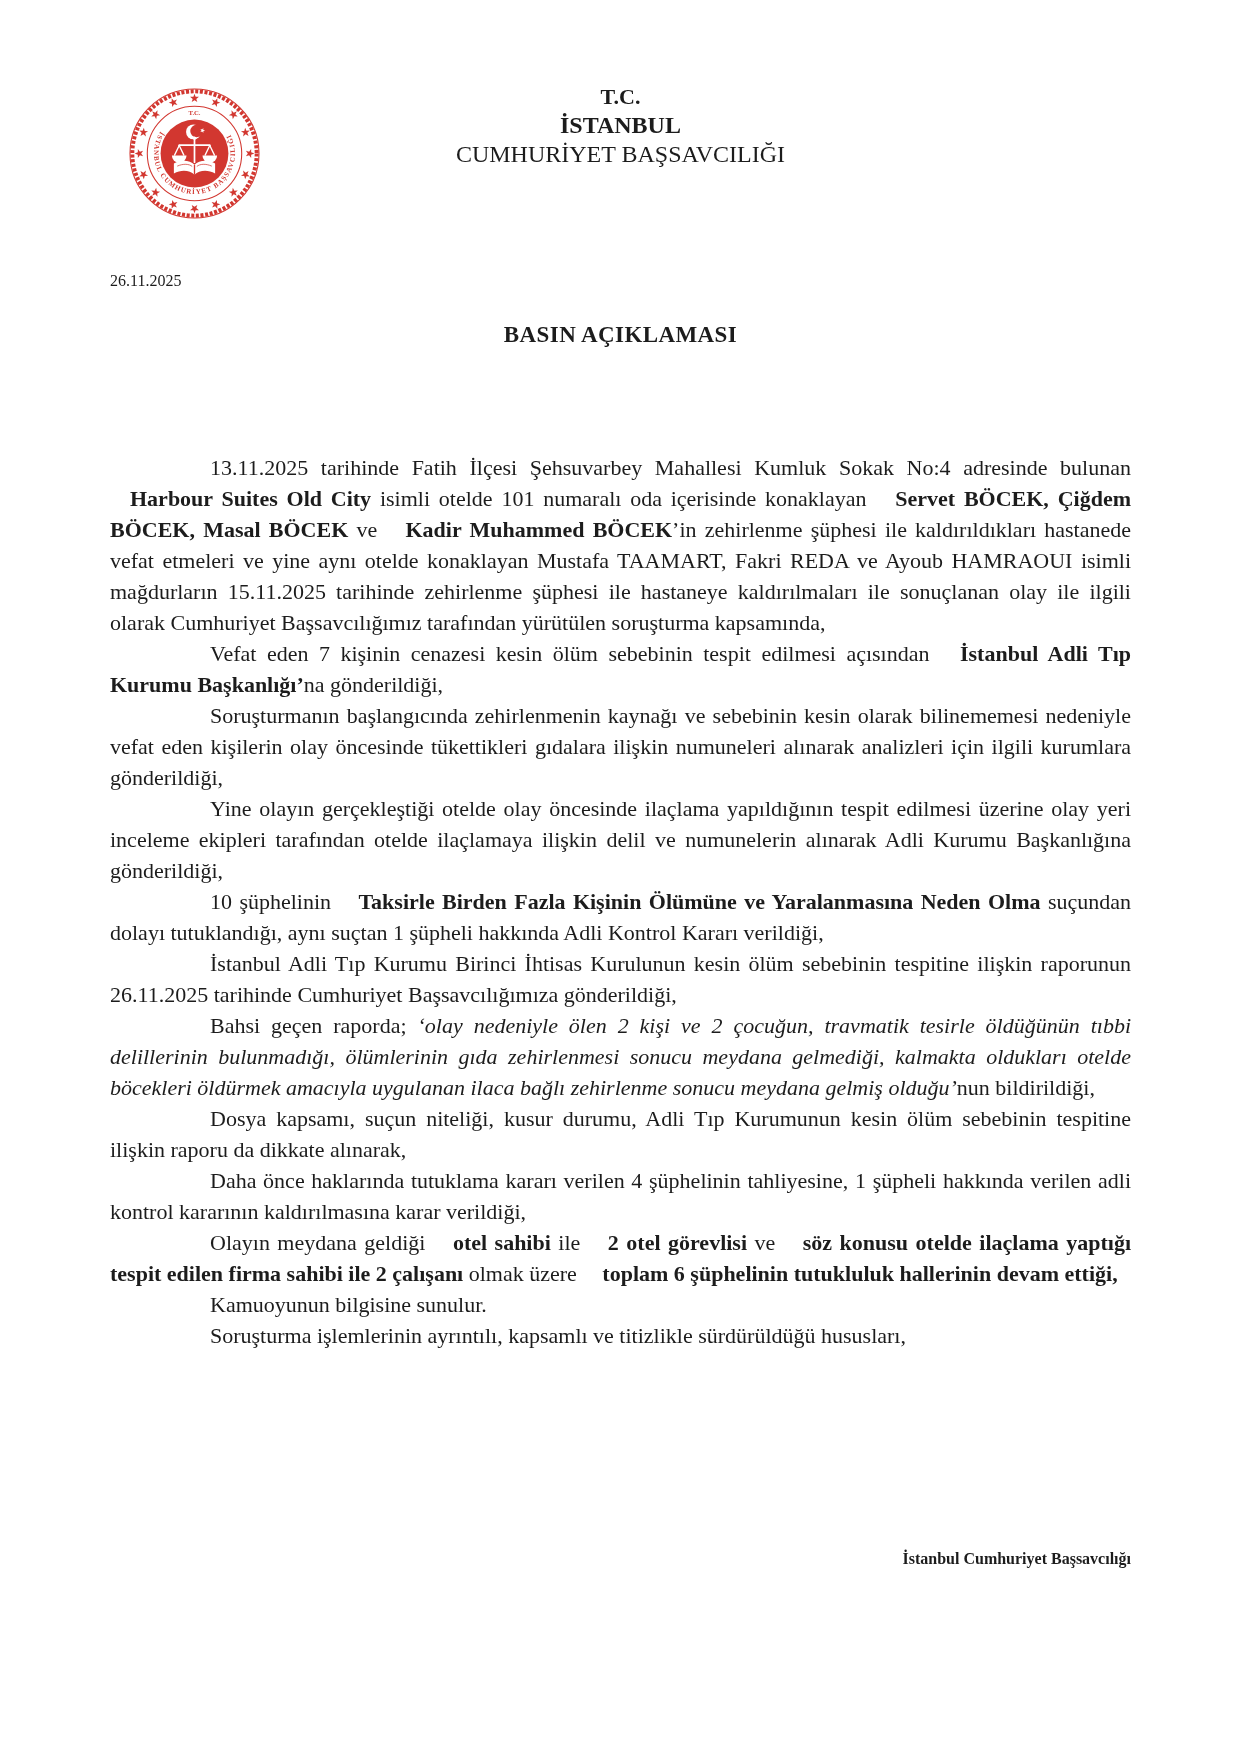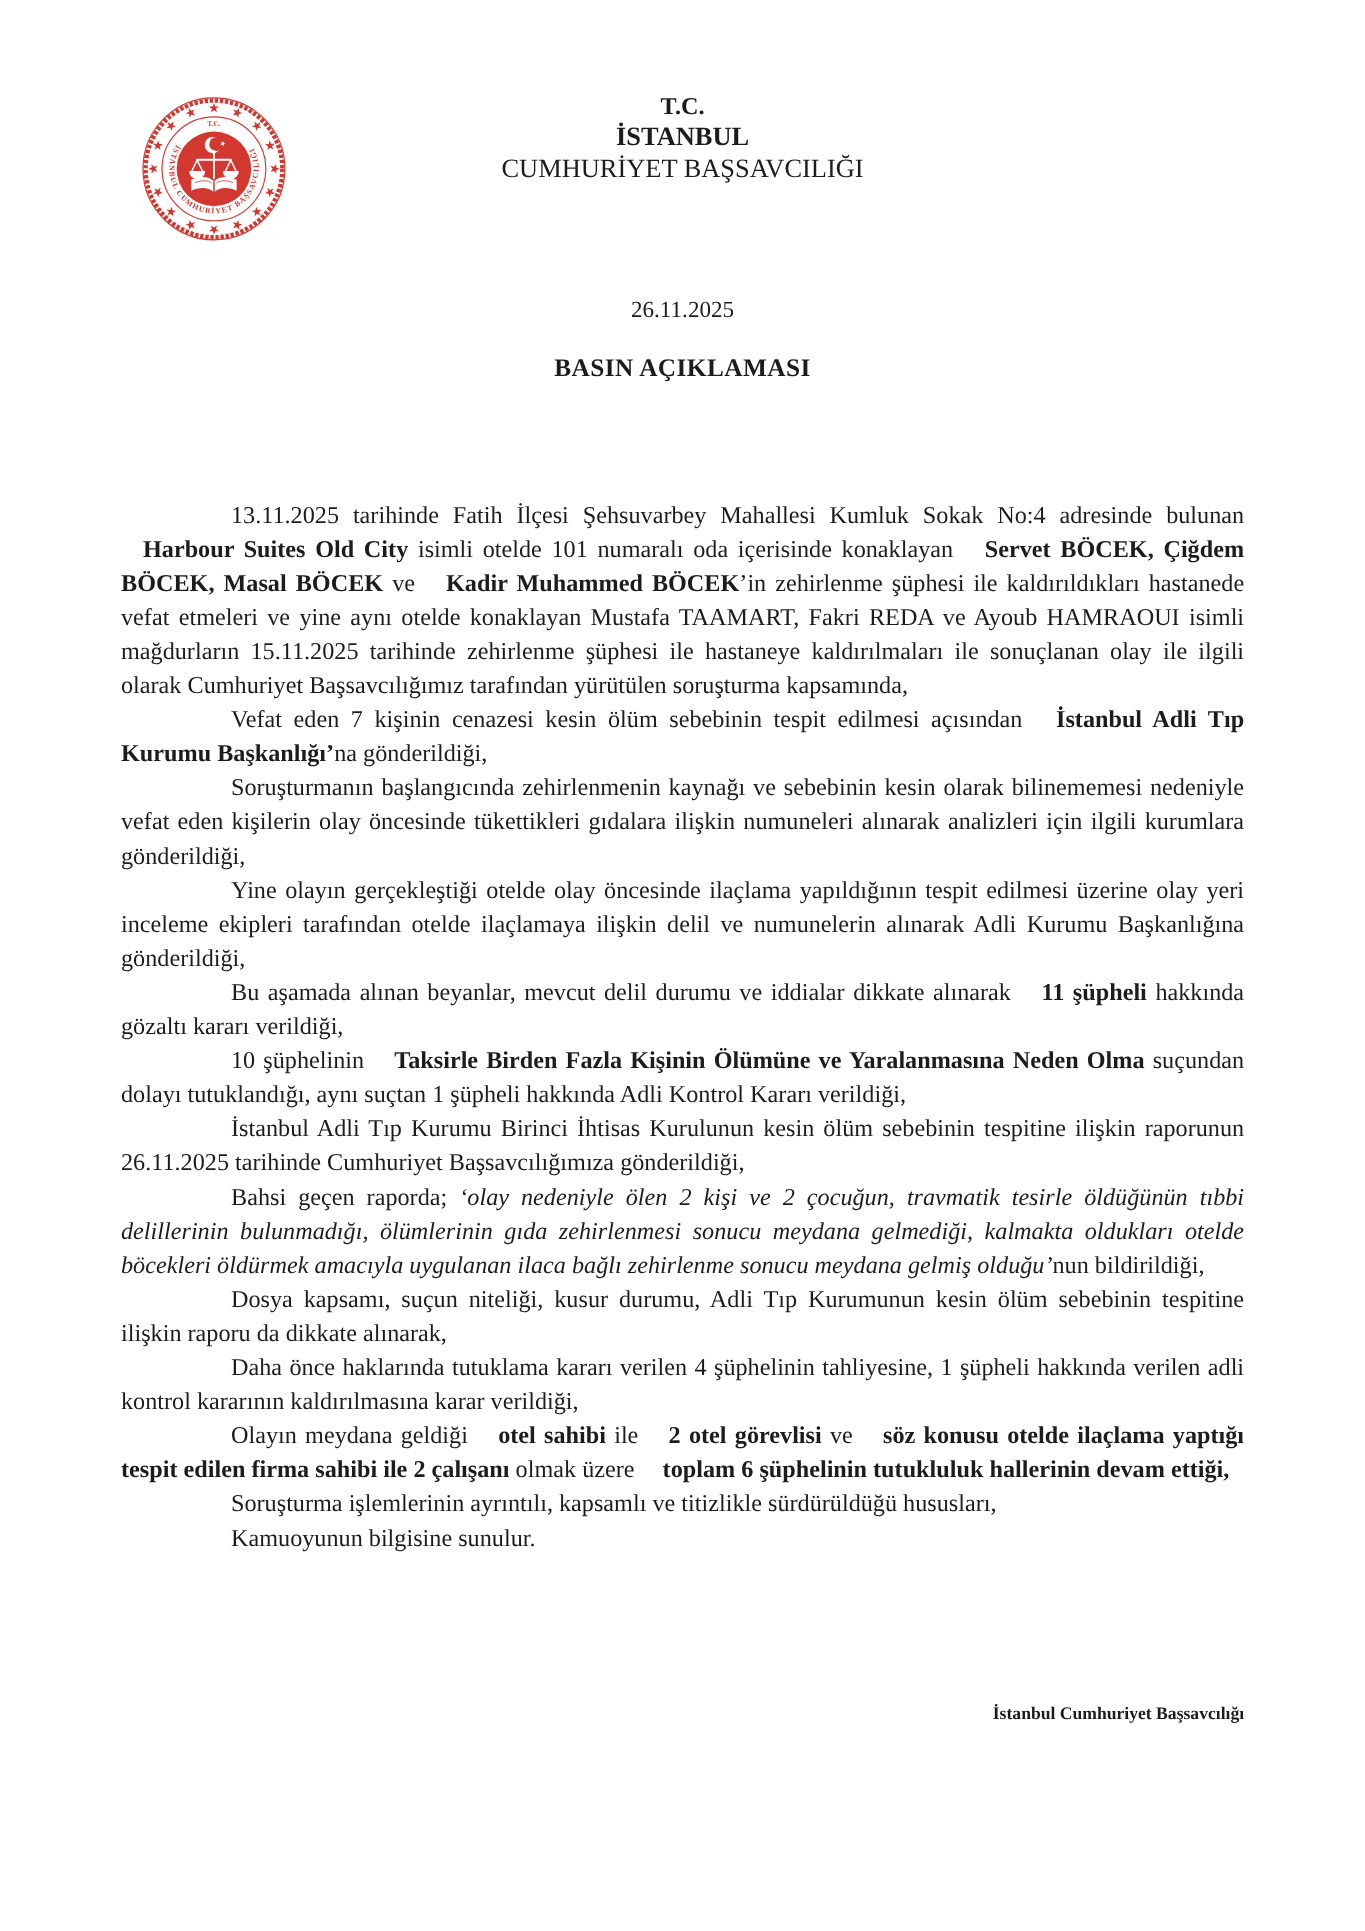--- a/index.html
+++ b/index.html
@@ -11,21 +11,21 @@
     color:#1c1c1c;
     overflow:hidden;
   }
   
   .seal{position:absolute;left:128px;top:87px;width:133px;height:133px;}
   .letterhead{position:absolute;left:110px;top:82px;width:1021px;text-align:center;}
   .lh1{font-size:22px;font-weight:bold;line-height:29px;}
   .lh2{font-size:24px;font-weight:bold;line-height:29px;}
   .lh3{font-size:24px;font-weight:normal;line-height:29px;}
   .lh4{font-size:22px;font-weight:normal;line-height:29px;}
-  .date{position:absolute;top:266px;left:110px;width:1021px;text-align:center;font-size:21px;line-height:30px;}
+  .date{position:absolute;top:266px;left:110px;width:1021px;text-align:left;font-size:16px;line-height:30px;}
   .title{position:absolute;top:320px;left:110px;width:1021px;text-align:center;font-size:23px;font-weight:bold;letter-spacing:0.4px;line-height:30px;}
   
   .doc-body{
     position:absolute;top:452px;left:110px;width:1021px;
     font-size:22px;line-height:31px;text-align:justify;
   }
   .para{margin:0;text-indent:100px;}
   .b{font-weight:bold;margin-left:20px;}
   .i{font-style:italic;}
   .signature{
@@ -113,26 +113,25 @@
 
   <div class="date">26.11.2025</div>
 
   <div class="title">BASIN AÇIKLAMASI</div>
 
   <div class="doc-body">
       <p class="para"><span>13.11.2025 tarihinde Fatih İlçesi Şehsuvarbey Mahallesi Kumluk Sokak No:4 adresinde bulunan </span><span class="b">Harbour Suites Old City</span><span> isimli otelde 101 numaralı oda içerisinde konaklayan </span><span class="b">Servet BÖCEK, Çiğdem BÖCEK, Masal BÖCEK</span><span> ve </span><span class="b">Kadir Muhammed BÖCEK</span><span>’in zehirlenme şüphesi ile kaldırıldıkları hastanede vefat etmeleri ve yine aynı otelde konaklayan Mustafa TAAMART, Fakri REDA ve Ayoub HAMRAOUI isimli mağdurların 15.11.2025 tarihinde zehirlenme şüphesi ile hastaneye kaldırılmaları ile sonuçlanan olay ile ilgili olarak Cumhuriyet Başsavcılığımız tarafından yürütülen soruşturma kapsamında,</span></p>
       <p class="para"><span>Vefat eden 7 kişinin cenazesi kesin ölüm sebebinin tespit edilmesi açısından </span><span class="b">İstanbul Adli Tıp Kurumu Başkanlığı’</span><span>na gönderildiği,</span></p>
       <p class="para"><span>Soruşturmanın başlangıcında zehirlenmenin kaynağı ve sebebinin kesin olarak bilinememesi nedeniyle vefat eden kişilerin olay öncesinde tükettikleri gıdalara ilişkin numuneleri alınarak analizleri için ilgili kurumlara gönderildiği,</span></p>
       <p class="para"><span>Yine olayın gerçekleştiği otelde olay öncesinde ilaçlama yapıldığının tespit edilmesi üzerine olay yeri inceleme ekipleri tarafından otelde ilaçlamaya ilişkin delil ve numunelerin alınarak Adli Kurumu Başkanlığına gönderildiği,</span></p>
-      <p class="para"><span>Bu aşamada alınan beyanlar, mevcut delil durumu ve iddialar dikkate alınarak </span><span class="b">11 şüpheli</span><span> hakkında gözaltı kararı verildiği,</span></p>
       <p class="para"><span>10 şüphelinin </span><span class="b">Taksirle Birden Fazla Kişinin Ölümüne ve Yaralanmasına Neden Olma</span><span> suçundan dolayı tutuklandığı, aynı suçtan 1 şüpheli hakkında Adli Kontrol Kararı verildiği,</span></p>
       <p class="para"><span>İstanbul Adli Tıp Kurumu Birinci İhtisas Kurulunun kesin ölüm sebebinin tespitine ilişkin raporunun 26.11.2025 tarihinde Cumhuriyet Başsavcılığımıza gönderildiği,</span></p>
       <p class="para"><span>Bahsi geçen raporda; </span><span class="i">‘olay nedeniyle ölen 2 kişi ve 2 çocuğun, travmatik tesirle öldüğünün tıbbi delillerinin bulunmadığı, ölümlerinin gıda zehirlenmesi sonucu meydana gelmediği, kalmakta oldukları otelde böcekleri öldürmek amacıyla uygulanan ilaca bağlı zehirlenme sonucu meydana gelmiş olduğu’</span><span>nun bildirildiği,</span></p>
       <p class="para"><span>Dosya kapsamı, suçun niteliği, kusur durumu, Adli Tıp Kurumunun kesin ölüm sebebinin tespitine ilişkin raporu da dikkate alınarak,</span></p>
       <p class="para"><span>Daha önce haklarında tutuklama kararı verilen 4 şüphelinin tahliyesine, 1 şüpheli hakkında verilen adli kontrol kararının kaldırılmasına karar verildiği,</span></p>
       <p class="para"><span>Olayın meydana geldiği </span><span class="b">otel sahibi</span><span> ile </span><span class="b">2 otel görevlisi</span><span> ve </span><span class="b">söz konusu otelde ilaçlama yaptığı tespit edilen firma sahibi ile 2 çalışanı</span><span> olmak üzere </span><span class="b">toplam 6 şüphelinin tutukluluk hallerinin devam ettiği,</span></p>
+      <p class="para"><span>Kamuoyunun bilgisine sunulur.</span></p>
       <p class="para"><span>Soruşturma işlemlerinin ayrıntılı, kapsamlı ve titizlikle sürdürüldüğü hususları,</span></p>
-      <p class="para"><span>Kamuoyunun bilgisine sunulur.</span></p>
     </div>
 
   <div class="signature">İstanbul Cumhuriyet Başsavcılığı</div>
 
 </div>
 
 </body></html>

